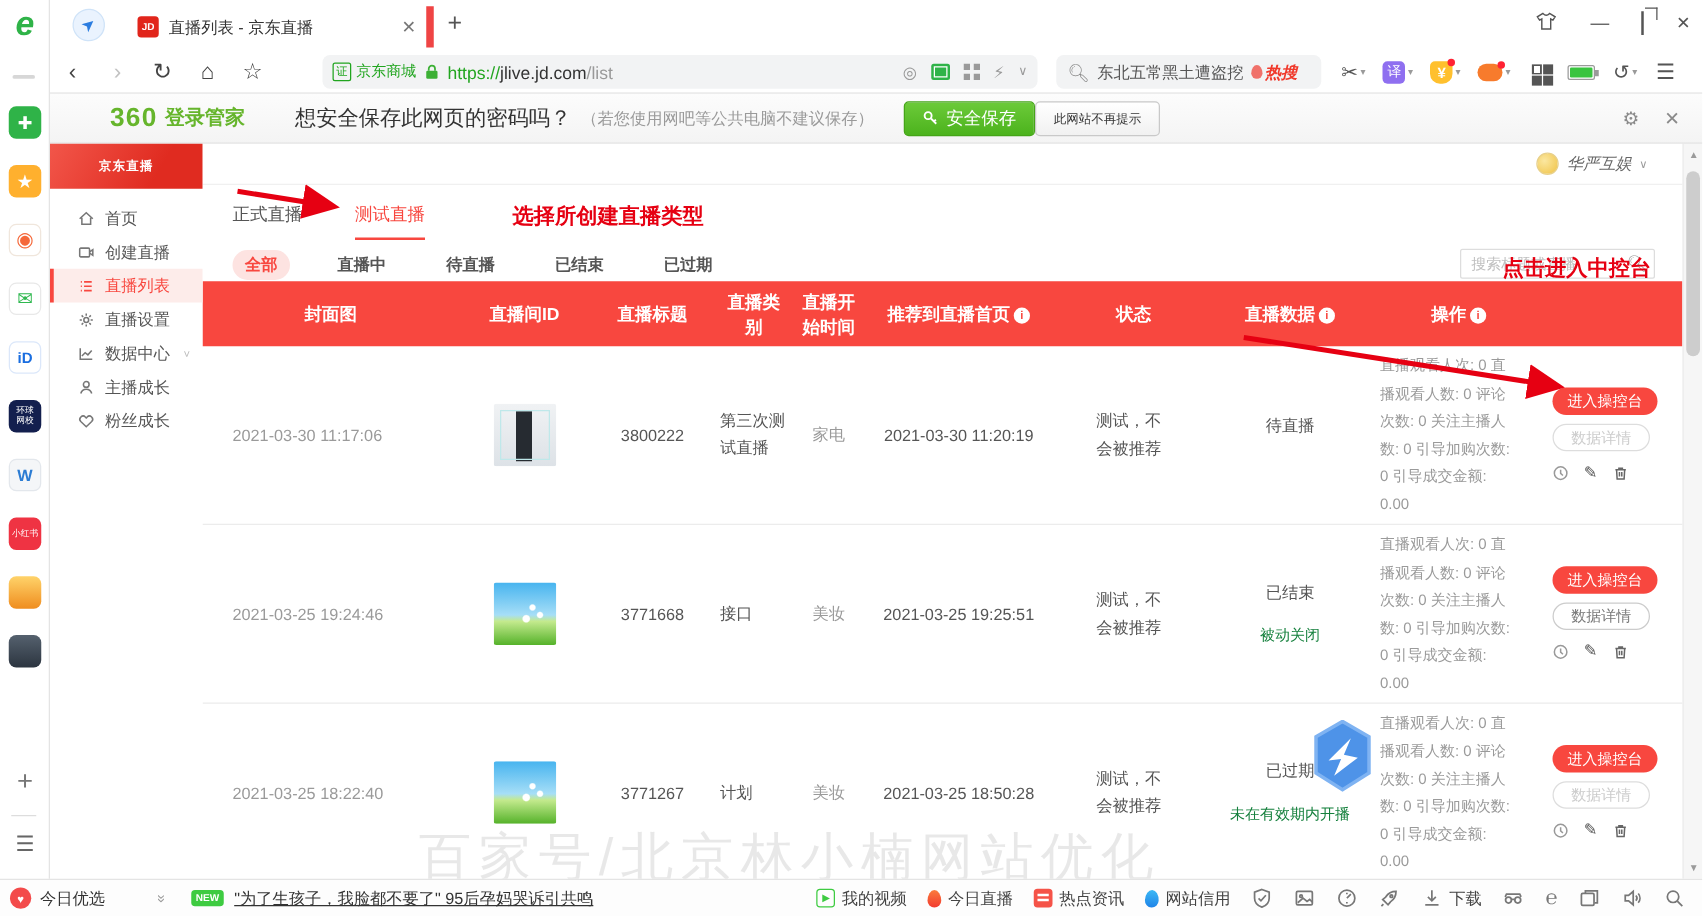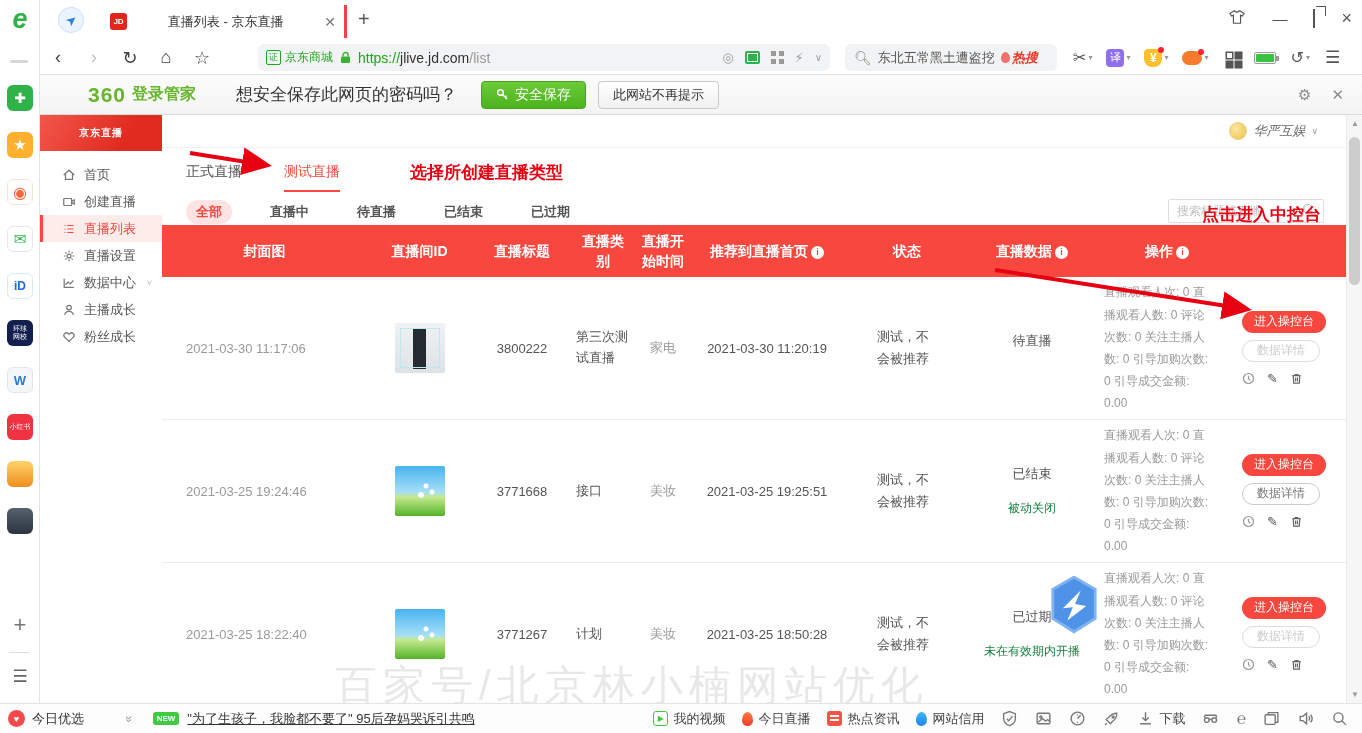--- a/index.html
+++ b/index.html
@@ -23,21 +23,21 @@
   .fav-game1 { background:linear-gradient(#ffd36a,#ef8d1f); }
   .fav-game2 { background:linear-gradient(#55616e,#2c3540); }
   .strip-plus { position:absolute; top:612px; left:0; width:40px; text-align:center; font-size:22px; color:#777; cursor:pointer; }
   .strip-div { position:absolute; top:652px; left:9px; width:20px; height:1px; background:#ddd; }
   .strip-list { position:absolute; top:666px; left:0; width:40px; text-align:center; font-size:17px; color:#666; cursor:pointer; }
 
   
   .chrome { position:absolute; left:40px; top:0; width:1322px; height:75px; background:#fff; border-bottom:1px solid #e0e0e0; }
   .tabbar { position:absolute; left:0; top:0; right:0; height:40px; }
   .nav-circle { position:absolute; left:18px; top:7px; width:26px; height:26px; border-radius:50%; background:#eaf3fe; border:1px solid #cfe3f8; color:#2b7de0; display:flex; align-items:center; justify-content:center; font-size:13px; transform:rotate(-40deg); cursor:pointer; }
-  .tab { position:absolute; left:62px; top:5px; width:245px; height:33px; display:flex; align-items:center; gap:8px; padding:0 8px; border-right:3px solid #ef4444; cursor:pointer;text-align:center; }
+  .tab { position:absolute; left:62px; top:5px; width:245px; height:33px; display:flex; align-items:center; gap:8px; padding:0 8px; border-right:6px solid #ef4444; cursor:pointer; }
   .jd-ico { width:17px; height:17px; background:#e1251b; color:#fff; border-radius:3px; font-size:8px; font-weight:bold; display:flex; align-items:center; justify-content:center; }
   .tab-title { font-size:13px; color:#333; flex:1; white-space:nowrap; overflow:hidden; }
   .tab-close { color:#777; font-size:14px; cursor:pointer; }
   .tab-plus { position:absolute; left:318px; top:8px; font-size:20px; color:#555; cursor:pointer; }
   .wctrls { position:absolute; right:10px; top:8px; display:flex; gap:26px; align-items:center; color:#555; }
   .wctrls span { cursor:pointer; font-size:15px; }
   .restore-box { width:10px; height:10px; border:1px solid #555; position:relative; }
   .restore-box::before { content:""; position:absolute; left:2px; top:-4px; width:9px; height:9px; border:1px solid #555; border-left:none; border-bottom:none; }
   .toolbar { position:absolute; left:0; top:40px; right:0; height:35px; display:flex; align-items:center; }
   .nav-ico { font-size:18px; color:#444; width:36px; text-align:center; cursor:pointer; }
@@ -78,21 +78,21 @@
   .undo { font-size:16px; color:#555; }
   .hamb { font-size:17px; color:#555; margin-left:4px; }
 
   
   .pwdbar { position:absolute; left:40px; top:75px; width:1322px; height:40px; background:linear-gradient(#fcfcfc,#f4f4f4); border-bottom:1px solid #dcdcdc; display:flex; align-items:center; }
   .pwd-brand { margin-left:48px; font-size:21px; font-weight:bold; color:#66b52c; letter-spacing:1px; }
   .pwd-brand-suffix { font-size:16px; color:#66b52c; margin:0 0 0 6px; font-weight:bold; }
   .pwd-q { margin-left:40px; font-size:17px; color:#333; }
   .pwd-hint { margin-left:8px; font-size:13px; color:#9a9a9a; }
   .btn-save { margin-left:24px; height:28px; padding:0 14px; background:linear-gradient(#6cca39,#4cb31d); color:#fff; border:1px solid #45a518; border-radius:4px; font-size:14px; display:flex; align-items:center; gap:6px; cursor:pointer; }
-  .btn-dismiss { margin-left:12px; height:28px; padding:0 14px; background:linear-gradient(#fff,#f1f1f1); color:#333; border:1px solid #c9c9c9; border-radius:4px; font-size:13px; display:flex; align-items:center; cursor:pointer; }
+  .btn-dismiss { margin-left:0; height:28px; padding:0 14px; background:linear-gradient(#fff,#f1f1f1); color:#333; border:1px solid #c9c9c9; border-radius:4px; font-size:10px; display:flex; align-items:center; cursor:pointer; }
   .pwd-right { margin-left:auto; display:flex; align-items:center; gap:20px; margin-right:18px; color:#8a8a8a; }
   .pwd-right span { cursor:pointer; font-size:15px; }
 
   
   .psidebar { position:absolute; left:40px; top:115px; width:122px; height:588px; background:#fff; z-index:10; }
   .psb-header { height:36px; background:linear-gradient(120deg,#f2564a,#e02b20 70%); color:#fff; font-weight:bold; font-size:10px; display:flex; align-items:center; justify-content:center; letter-spacing:1px; }
   .psb-menu { padding-top:10px; }
   .psb-item { height:27px; display:flex; align-items:center; gap:8px; padding-left:19px; font-size:13px; color:#555; cursor:pointer; border-left:3px solid transparent; position:relative; }
   .psb-item svg { width:14px; height:14px; stroke:#777; fill:none; stroke-width:1.4; flex:none; }
   .psb-item.active { color:#f8473f; background:#fdecea; border-left-color:#f8473f; }
@@ -289,20 +289,21 @@
           </span>
         <span class="hamb">☰</span>
       </div>
     </div>
   </div>
 
   <div class="pwdbar">
     <span class="pwd-brand">360</span>
     <span class="pwd-brand-suffix">登录管家</span>
     <span class="pwd-q">想安全保存此网页的密码吗？</span>
+    <span class="pwd-hint">（若您使用网吧等公共电脑不建议保存）</span>
     <button class="btn-save">
       <svg width="13" height="13" viewBox="0 0 13 13">
           <circle cx="4.5" cy="4.5" r="2.8" fill="none" stroke="#fff" stroke-width="1.5"></circle>
           <path d="M6.8 6.8 11 11M9 9l1.8-1.2" stroke="#fff" stroke-width="1.5" fill="none"></path>
         </svg>
       <span>安全保存</span>
     </button>
     <button class="btn-dismiss">
         <span>此网站不再提示</span>
       </button>

